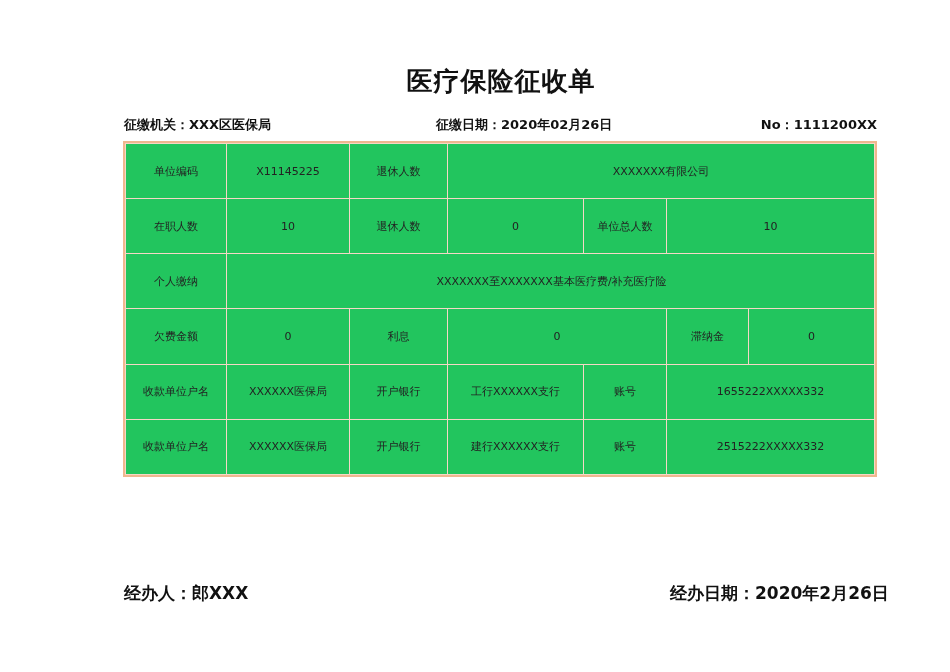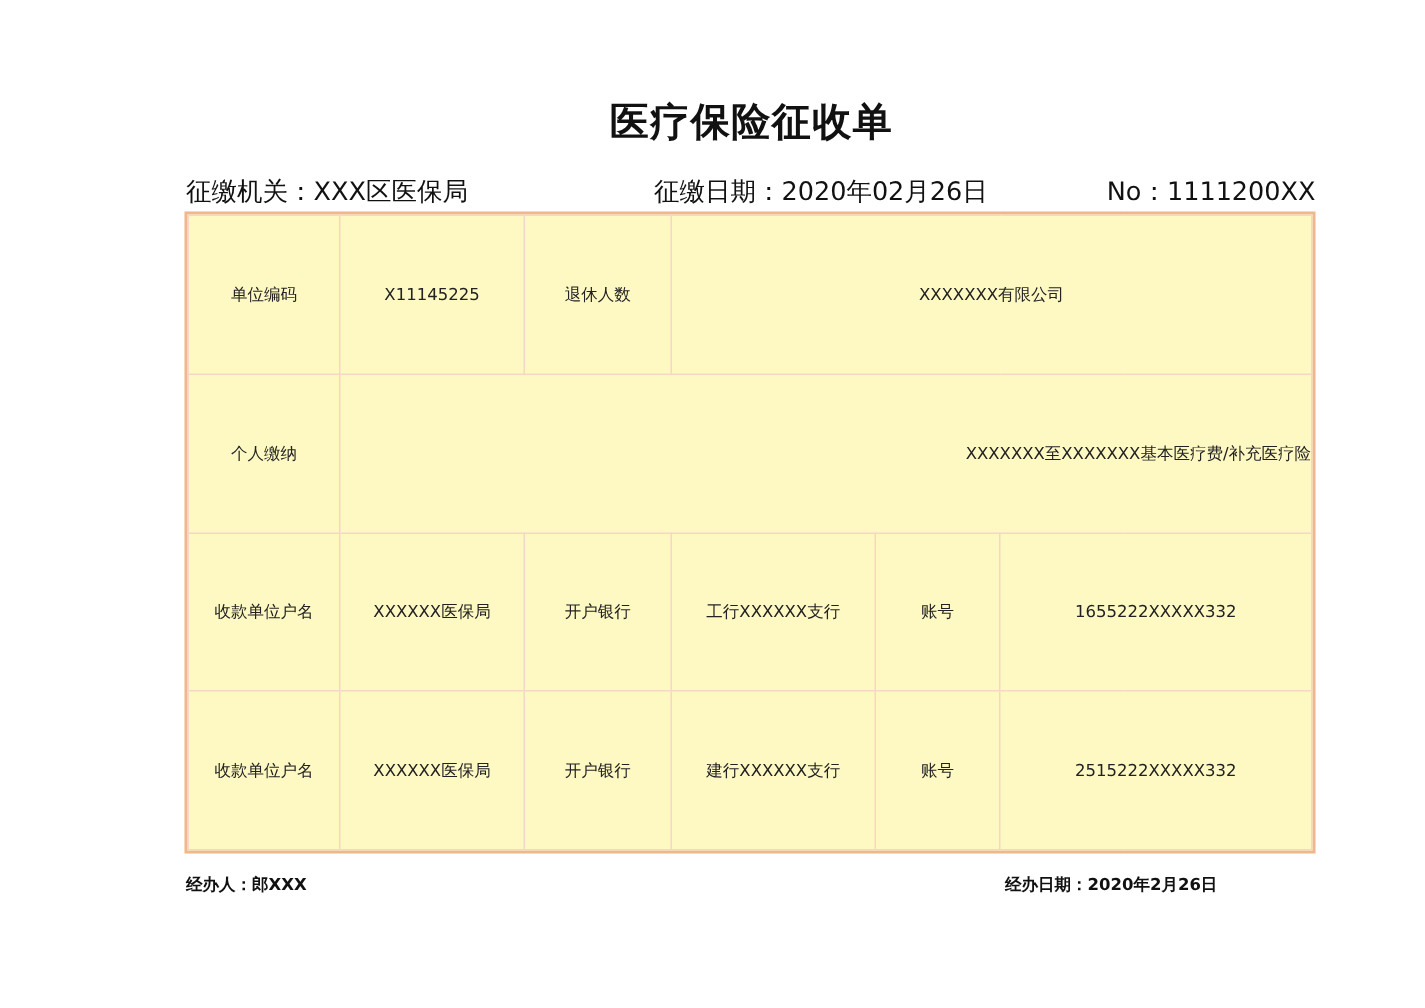--- a/index.html
+++ b/index.html
@@ -1,24 +1,24 @@
 <!DOCTYPE html>
 <html><head>
 <meta charset="utf-8">
 <style>
   html,body{margin:0;padding:0;background:#fff;}
   body{width:950px;height:672px;position:relative;font-family:"DejaVu Sans","Liberation Sans",sans-serif;color:#222;overflow:hidden;}
   .title{position:absolute;left:0;width:1002px;top:64px;text-align:center;font-size:26px;font-weight:bold;letter-spacing:1px;color:#111;}
-  .meta{position:absolute;top:116px;font-size:17px;font-weight:normal;color:#111;}
-  .form{position:absolute;left:123px;top:141px;width:754px;height:428px;border:2px solid #efb78f;background:#fef9c3;box-sizing:border-box;}
+  .meta{position:absolute;top:116px;font-size:13px;font-weight:bold;color:#111;}
+  .form{position:absolute;left:123px;top:141px;width:754px;height:336px;border:2px solid #efb78f;background:#22c55e;box-sizing:border-box;}
   table{border-collapse:collapse;width:100%;height:100%;table-layout:fixed;}
   td{border:1px solid #f6d7c6;font-size:11px;text-align:center;vertical-align:middle;height:46px;padding:0;color:#222;white-space:nowrap;}
-  td.left{text-align:right;padding-left:2px;}
+  td.left{text-align:center;padding-left:2px;}
   .yen{display:flex;justify-content:space-between;padding:0 8px 0 8px;}
-  .foot{position:absolute;top:582px;font-size:11px;font-weight:bold;color:#111;}
+  .foot{position:absolute;top:582px;font-size:17px;font-weight:bold;color:#111;}
 </style>
 </head>
 <body>
 
 <div class="title">医疗保险征收单</div>
 
 <div class="meta" style="left:124px"><span>征缴机关：</span><span>XXX区医保局</span></div>
 <div class="meta" style="left:436px"><span>征缴日期：</span><span>2020年02月26日</span></div>
 <div class="meta" style="right:73px"><span>No：</span><span>1111200XX</span></div>
 
@@ -34,22 +34,38 @@
         <col>
   </colgroup>
   <tbody>
         <tr>
     <td>单位编码</td>
     <td>X11145225</td>
     <td>退休人数</td>
     <td colspan="4">XXXXXXX有限公司</td>
   </tr>
   <tr>
+    <td>在职人数</td>
+    <td>10</td>
+    <td>退休人数</td>
+    <td>0</td>
+    <td>单位总人数</td>
+    <td colspan="2">10</td>
+  </tr>
+  <tr>
     <td>个人缴纳</td>
     <td colspan="6" class="left">XXXXXXX至XXXXXXX基本医疗费/补充医疗险</td>
+  </tr>
+  <tr>
+    <td>欠费金额</td>
+    <td>0</td>
+    <td>利息</td>
+    <td colspan="2">0</td>
+    <td>滞纳金</td>
+    <td>0</td>
   </tr>
   <tr>
     <td>收款单位户名</td>
     <td>XXXXXX医保局</td>
     <td>开户银行</td>
     <td>工行XXXXXX支行</td>
     <td>账号</td>
     <td colspan="2">1655222XXXXX332</td>
   </tr>
   <tr>

